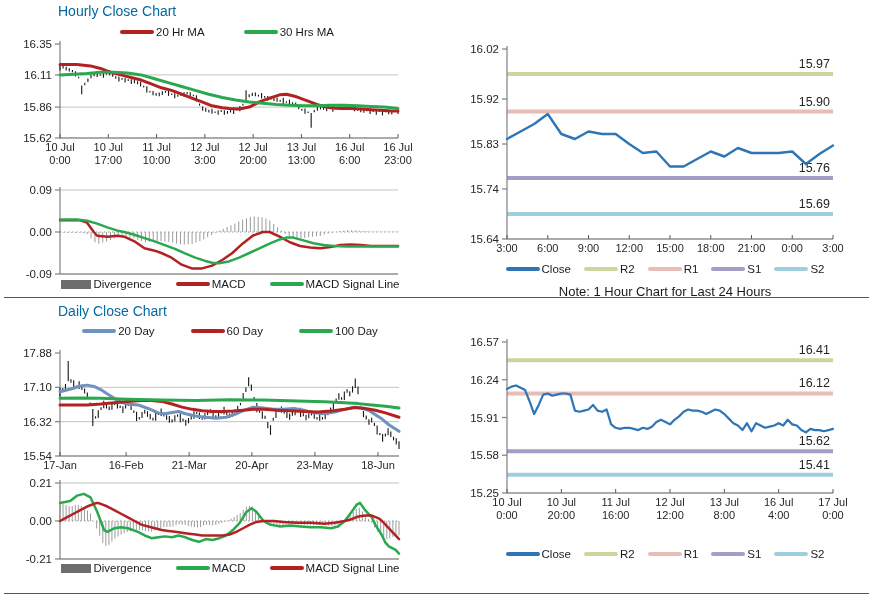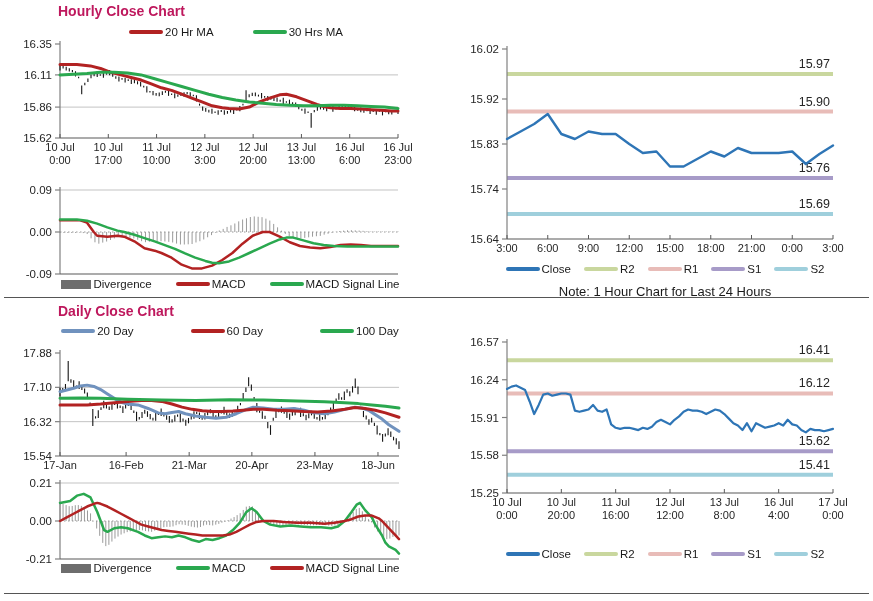--- a/index.html
+++ b/index.html
@@ -1,36 +1,36 @@
 <!DOCTYPE html>
 <html><head>
 <meta charset="utf-8">
 <style>
   html,body{margin:0;padding:0;background:#fff;}
   .page{position:relative;width:873px;height:601px;background:#fff;
         font-family:"Liberation Sans",sans-serif;color:#000;overflow:hidden;}
-  .chart-title{position:absolute;left:20px;font-size:14px;font-weight:bold;color:#be185d;padding-left:38px;}
+  .chart-title{position:absolute;left:20px;font-size:14px;font-weight:normal;color:#0369a1;padding-left:38px;}
   .divider{position:absolute;left:4px;right:4px;height:0;border-top:1.5px solid #555;}
   .legend-row{position:absolute;display:flex;align-items:center;justify-content:center;}
   .legend-item{display:flex;align-items:center;white-space:nowrap;}
   .swatch-line{display:inline-block;width:34px;height:4px;border-radius:2px;margin-right:2px;}
   .swatch-bar{display:inline-block;width:30px;height:9px;margin-right:3px;}
   .legend-label{font-size:11.5px;color:#1a1a1a;}
   .note-text{position:absolute;font-size:13px;font-weight:normal;color:#1a1a1a;text-align:center;}
   svg{position:absolute;overflow:visible;}
   svg text{font-family:"Liberation Sans",sans-serif;}
 </style>
 </head>
 <body>
 
 <div class="page">
 
   <div class="chart-title" style="top:3px;">Hourly Close Chart</div>
 
-  <div class="legend-row" style="left:67px;top:26px;width:338px;gap:39px;" id="legend-hourly-ma">
+  <div class="legend-row" style="left:58px;top:26px;width:338px;gap:39px;" id="legend-hourly-ma">
       <span class="legend-item">
         <span class="swatch-line" style="background: rgb(178, 34, 34);"></span>
         <span class="legend-label">20 Hr MA</span>
       </span>
       <span class="legend-item">
         <span class="swatch-line" style="background: rgb(42, 168, 79);"></span>
         <span class="legend-label">30 Hrs MA</span>
       </span>
     </div>
 
@@ -363,21 +363,21 @@
         <span class="legend-label">S2</span>
       </span>
     </div>
 
   <div class="note-text" style="left:497px;top:284px;width:336px;">Note: 1 Hour Chart for Last 24 Hours</div>
 
   <div class="divider" style="top:297px;"></div>
 
   <div class="chart-title" style="top:303px;">Daily Close Chart</div>
 
-  <div class="legend-row" style="left:61px;top:325px;width:338px;gap:57px;" id="legend-daily-ma">
+  <div class="legend-row" style="left:61px;top:325px;width:338px;gap:36px;" id="legend-daily-ma">
       <span class="legend-item">
         <span class="swatch-line" style="background: rgb(112, 146, 190);"></span>
         <span class="legend-label">20 Day</span>
       </span>
       <span class="legend-item">
         <span class="swatch-line" style="background: rgb(178, 34, 34);"></span>
         <span class="legend-label">60 Day</span>
       </span>
       <span class="legend-item">
         <span class="swatch-line" style="background: rgb(42, 168, 79);"></span>

